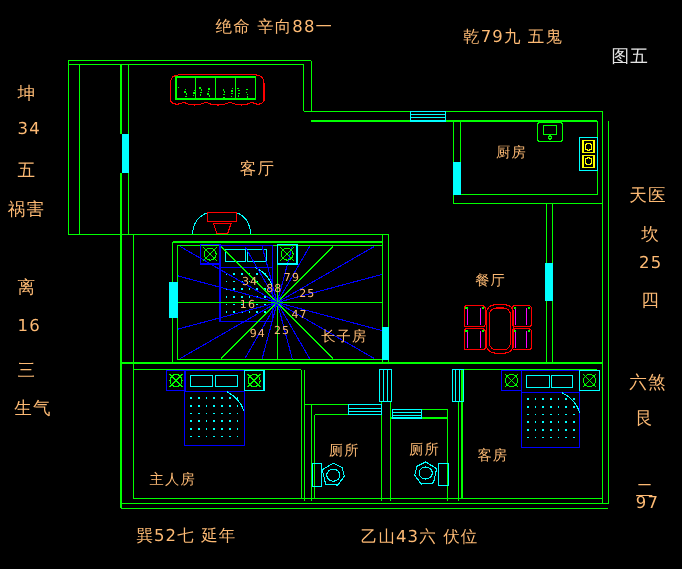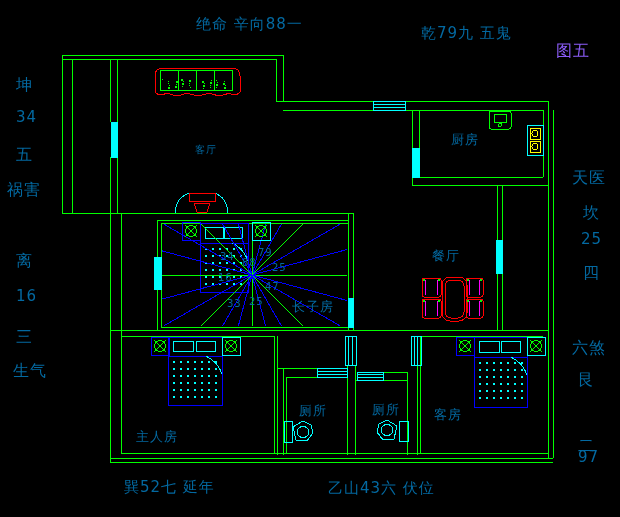--- a/index.html
+++ b/index.html
@@ -1,19 +1,19 @@
 <!DOCTYPE html>
 <html><head>
 <meta charset="utf-8">
 <style>
   html,body{margin:0;padding:0;background:#000;}
   #plan{position:relative;width:620px;height:517px;background:#000;overflow:hidden;
         font-family:"DejaVu Sans",sans-serif;}
   #plan svg{position:absolute;left:0;top:0;shape-rendering:crispEdges;}
-  .lbl{position:absolute;line-height:1;white-space:pre;color:#0369a1;letter-spacing:1px;}
+  .lbl{position:absolute;line-height:1;white-space:pre;color:#fdba74;letter-spacing:1px;}
 </style>
 </head>
 <body>
 
 <div id="plan">
 <svg width="620" height="517" viewBox="0 0 620 517">
   <g stroke="#00ff00" stroke-width="1" fill="none">
     <path d="M62,55 H283 M62,59 H276
              M62,55 V213 M72,59 V213
              M110,59 V122 M110,157 V462
@@ -380,48 +380,48 @@
           <path d="M348.6666666666667,336 V365 M352.3333333333333,336 V365"></path>
         </g>
         <g>
           <rect x="411" y="336" width="10" height="29"></rect>
           <path d="M414.3333333333333,336 V365 M417.6666666666667,336 V365"></path>
         </g>
       </g>
 </svg>
 <span class="lbl" style="left: 196px; top: 17px; font-size: 15px;">绝命 辛向88一</span>
     <span class="lbl" style="left: 421px; top: 26px; font-size: 15px;">乾79九 五鬼</span>
-    <span class="lbl" style="left: 556px; top: 43px; font-size: 16px; color: #8b5cf6;">图五</span>
+    <span class="lbl" style="left: 556px; top: 43px; font-size: 16px; color: #e5e5e5;">图五</span>
     <span class="lbl" style="left: 16px; top: 77px; font-size: 16px;">坤</span>
     <span class="lbl" style="left: 16px; top: 110px; font-size: 15px;">34</span>
     <span class="lbl" style="left: 16px; top: 147px; font-size: 16px;">五</span>
     <span class="lbl" style="left: 7px; top: 182px; font-size: 16px;">祸害</span>
     <span class="lbl" style="left: 16px; top: 253px; font-size: 16px;">离</span>
     <span class="lbl" style="left: 16px; top: 289px; font-size: 15px;">16</span>
     <span class="lbl" style="left: 16px; top: 329px; font-size: 16px;">三</span>
     <span class="lbl" style="left: 13px; top: 363px; font-size: 16px;">生气</span>
     <span class="lbl" style="left: 572px; top: 170px; font-size: 16px;">天医</span>
     <span class="lbl" style="left: 583px; top: 205px; font-size: 16px;">坎</span>
     <span class="lbl" style="left: 581px; top: 232px; font-size: 15px;">25</span>
     <span class="lbl" style="left: 583px; top: 265px; font-size: 16px;">四</span>
     <span class="lbl" style="left: 572px; top: 340px; font-size: 16px;">六煞</span>
     <span class="lbl" style="left: 578px; top: 372px; font-size: 16px;">艮</span>
     <span class="lbl" style="left: 578px; top: 403px; font-size: 15px; margin-top: 47px;">97</span>
     <span class="lbl" style="left: 578px; top: 438px; font-size: 16px;">二</span>
     <span class="lbl" style="left: 124px; top: 480px; font-size: 15px;">巽52七 延年</span>
     <span class="lbl" style="left: 328px; top: 481px; font-size: 15px;">乙山43六 伏位</span>
-    <span class="lbl" style="left: 195px; top: 146px; font-size: 10px; font-family: Liberation Mono, monospace;">客厅</span>
+    <span class="lbl" style="left: 218px; top: 146px; font-size: 15px;">客厅</span>
     <span class="lbl" style="left: 451px; top: 133px; font-size: 13px;">厨房</span>
     <span class="lbl" style="left: 432px; top: 249px; font-size: 13px;">餐厅</span>
     <span class="lbl" style="left: 292px; top: 256px; font-size: 13px; margin-top: 44px;">长子房</span>
     <span class="lbl" style="left: 136px; top: 418px; font-size: 13px; margin-top: 12px;">主人房</span>
     <span class="lbl" style="left: 299px; top: 404px; font-size: 13px;">厕所</span>
     <span class="lbl" style="left: 372px; top: 403px; font-size: 13px;">厕所</span>
     <span class="lbl" style="left: 434px; top: 408px; font-size: 13px;">客房</span>
     <span class="lbl" style="left: 242px; top: 242px; font-size: 10px; margin-top: 16px;">88</span>
     <span class="lbl" style="left: 258px; top: 248px; font-size: 10px;">79</span>
     <span class="lbl" style="left: 272px; top: 263px; font-size: 10px;">25</span>
     <span class="lbl" style="left: 265px; top: 282px; font-size: 10px;">47</span>
     <span class="lbl" style="left: 249px; top: 297px; font-size: 10px;">25</span>
-    <span class="lbl" style="left: 227px; top: 299px; font-size: 10px;">33</span>
+    <span class="lbl" style="left: 227px; top: 299px; font-size: 10px;">94</span>
     <span class="lbl" style="left: 220px; top: 252px; font-size: 10px;">34</span>
     <span class="lbl" style="left: 218px; top: 273px; font-size: 10px;">16</span>
   </div>
 
 </body></html>

